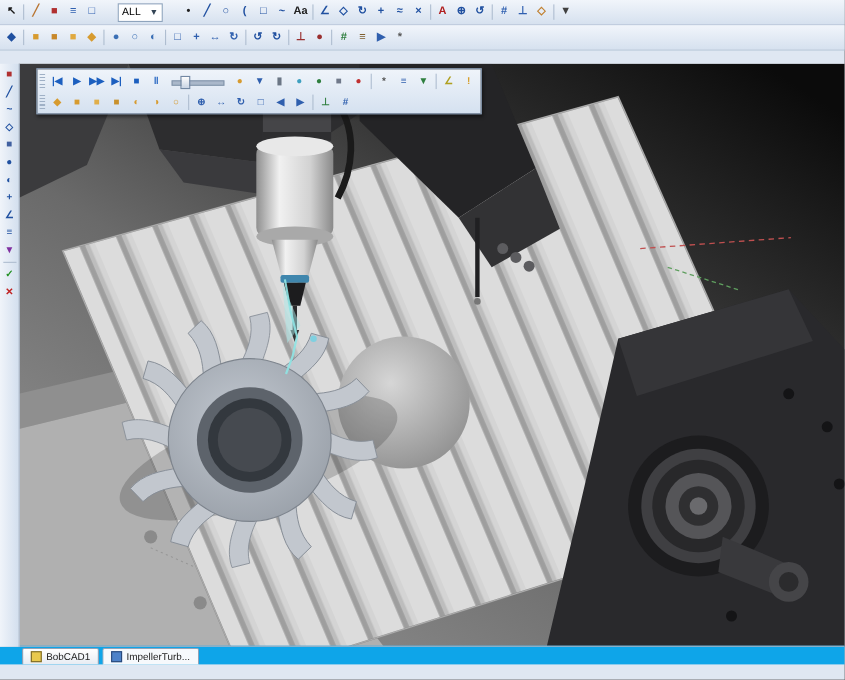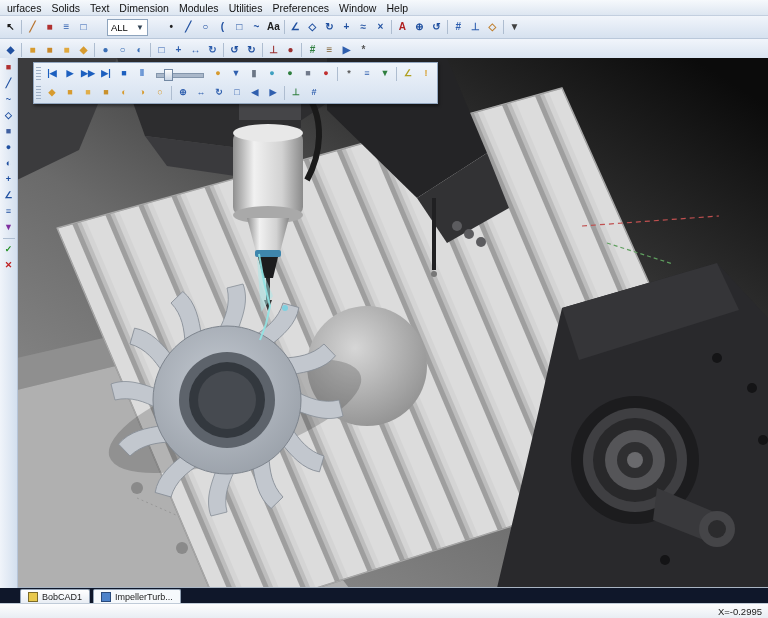--- a/index.html
+++ b/index.html
@@ -32,50 +32,39 @@
         background:linear-gradient(#eff4fa,#d5e1f0);border:1px solid #93a7c0;
         box-shadow:1px 2px 3px rgba(0,0,0,.45);}
   .sim-row{display:flex;align-items:center;height:19px;}
   .sim-row .tbi{width:18px;height:16px;font-size:9px;}
   .grip{width:5px;height:14px;margin-right:2px;flex:none;
         background:repeating-linear-gradient(#9fb0c6 0 1px,transparent 1px 3px);}
   .slider{width:48px;height:12px;position:relative;margin:0 5px;flex:none;cursor:default;}
   .slider .track{position:absolute;left:0;right:0;top:5px;height:3px;background:#aab8ca;border:1px solid #8496ac;}
   .slider .thumb{position:absolute;left:8px;top:1px;width:7px;height:10px;background:linear-gradient(#fdfdfd,#c8d4e4);border:1px solid #7288a3;}
   
-  .tabbar{position:absolute;left:0;right:0;bottom:14px;height:16px;background:#0f172a;
+  .tabbar{position:absolute;left:0;right:0;bottom:14px;height:16px;background:#0ea5e9;
         border-top:1px solid #a8b4c3;display:flex;align-items:flex-end;padding-left:20px;gap:3px;}
   .tab{display:flex;align-items:center;gap:4px;height:14px;padding:0 7px;font-size:9px;color:#222;
         background:linear-gradient(#ffffff,#e7ecf3);border:1px solid #93a2b5;border-bottom:none;
         border-radius:2px 2px 0 0;cursor:default;}
   .tab.active{background:#f6f9fc;}
   .tab-ico{width:8px;height:8px;flex:none;border:1px solid #7b6a2a;}
   .tab-ico.doc{background:#e9c94d;}
   .tab-ico.model{background:#4d82c9;border-color:#2a4a7b;}
   .statusbar{position:absolute;left:0;right:0;bottom:0;height:14px;
         background:linear-gradient(#fdfdfe,#e8edf3);border-top:1px solid #c0cbd8;
         display:flex;align-items:center;justify-content:flex-end;padding:0 6px;
         font-size:9.5px;color:#1a1a1a;}
 </style>
 </head>
 <body>
 
 <div class="app">
 
-  <div class="menubar">
-    <span>urfaces</span>
-    <span>Solids</span>
-    <span>Text</span>
-    <span>Dimension</span>
-    <span>Modules</span>
-    <span>Utilities</span>
-    <span>Preferences</span>
-    <span>Window</span>
-    <span>Help</span>
-  </div>
 
   <div class="toolbar">
     <span style="display:flex;align-items:center">
         <span class="tbi" style="color: rgb(26, 26, 26);">↖</span>
         <span class="sep"></span>
         <span class="tbi" style="color: rgb(184, 116, 48);">╱</span>
         <span class="tbi" style="color: rgb(176, 48, 48);">■</span>
         <span class="tbi" style="color: rgb(48, 96, 176);">≡</span>
         <span class="tbi" style="color: rgb(48, 96, 176);">□</span>
       </span>
@@ -351,17 +340,14 @@
     <div class="tab">
       <span class="tab-ico doc"></span>
       <span>BobCAD1</span>
     </div>
     <div class="tab active">
       <span class="tab-ico model"></span>
       <span>ImpellerTurb...</span>
     </div>
   </div>
 
-  <div class="statusbar">
-    <span>X=-0.2995</span>
-  </div>
 
 </div>
 
 </body></html>

